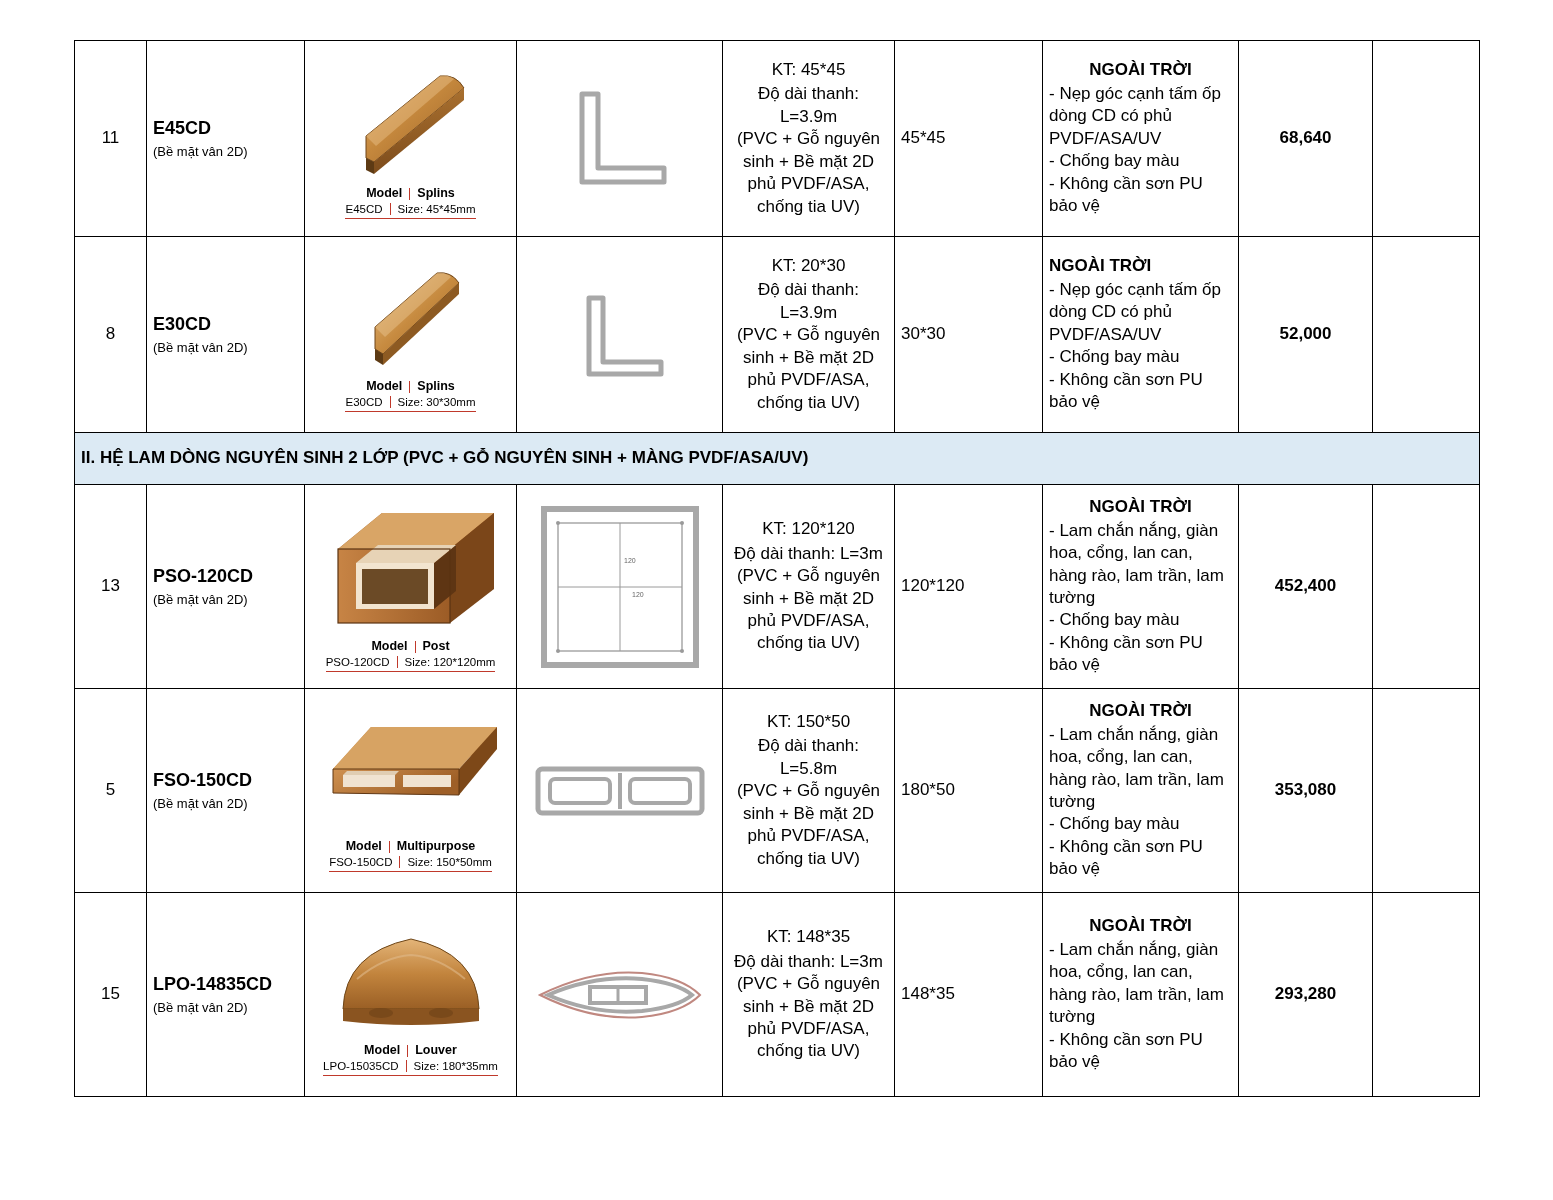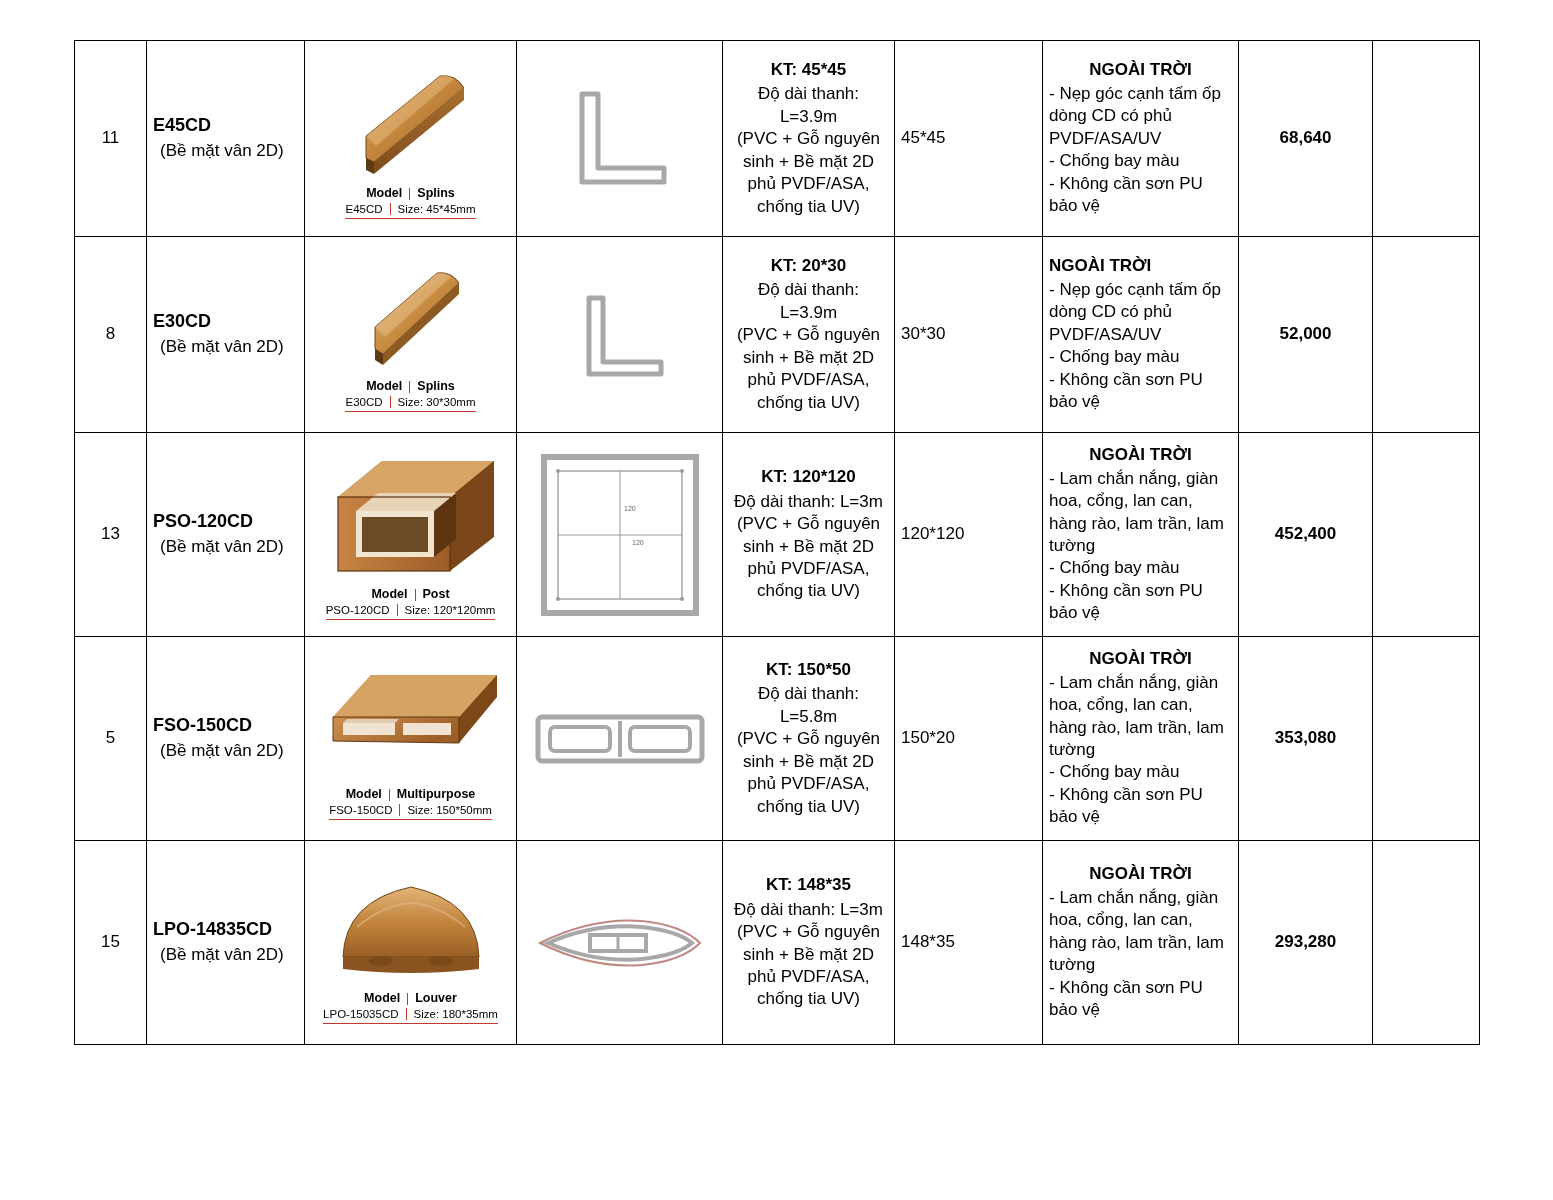--- a/index.html
+++ b/index.html
@@ -52,30 +52,29 @@
     text-align: left;
     padding-left: 10px;
   }
   .cell-name .code {
     font-weight: bold;
     font-size: 18px;
     display: block;
     margin-bottom: 2px;
   }
   .cell-name .sub {
-    font-size: 17px;
+    font-size: 13px;
     display: block;
-    margin-left: 7px;
   }
   .cell-spec {
     text-align: center;
     font-size: 16.5px;
   }
   .cell-spec .kt {
-    font-weight: bold;
+    font-weight: normal;
     display: block;
     margin-bottom: 2px;
   }
   .cell-size {
     font-weight: normal;
     font-size: 17px;
   }
   .cell-desc {
     text-align: left;
     font-size: 16.5px;
@@ -308,20 +307,23 @@
         <span class="li">dòng CD có phủ</span>
         <span class="li">PVDF/ASA/UV</span>
         <span class="li">- Chống bay màu</span>
         <span class="li">- Không cần sơn PU</span>
         <span class="li">bảo vệ</span>
       </td>
       <td class="cell-price">52,000</td>
       <td></td>
     </tr>
 
+    <tr class="section-row" style="height:52px">
+      <td colspan="9">II. HỆ LAM DÒNG NGUYÊN SINH 2 LỚP (PVC + GỖ NGUYÊN SINH + MÀNG PVDF/ASA/UV)</td>
+    </tr>
 
     <tr style="height:204px">
       <td class="cell-idx">13</td>
       <td class="cell-name">
         <span class="code">PSO-120CD</span>
         <span class="sub">(Bề mặt vân 2D)</span>
       </td>
       <td>
         <div class="photo-wrap">
           <div class="photo-art">
@@ -456,21 +458,21 @@
       </td>
       <td class="cell-spec">
         <span class="kt">KT: 150*50</span>
         <span>Độ dài thanh:</span><br>
         <span>L=5.8m</span><br>
         <span>(PVC + Gỗ nguyên</span><br>
         <span>sinh + Bề mặt 2D</span><br>
         <span>phủ PVDF/ASA,</span><br>
         <span>chống tia UV)</span>
       </td>
-      <td class="cell-size">150*20</td>
+      <td class="cell-size">180*50</td>
       <td class="cell-desc">
         <span class="hdr">NGOÀI TRỜI</span>
         <span class="li">- Lam chắn nắng, giàn</span>
         <span class="li">hoa, cổng, lan can,</span>
         <span class="li">hàng rào, lam trần, lam</span>
         <span class="li">tường</span>
         <span class="li">- Chống bay màu</span>
         <span class="li">- Không cần sơn PU</span>
         <span class="li">bảo vệ</span>
       </td>

